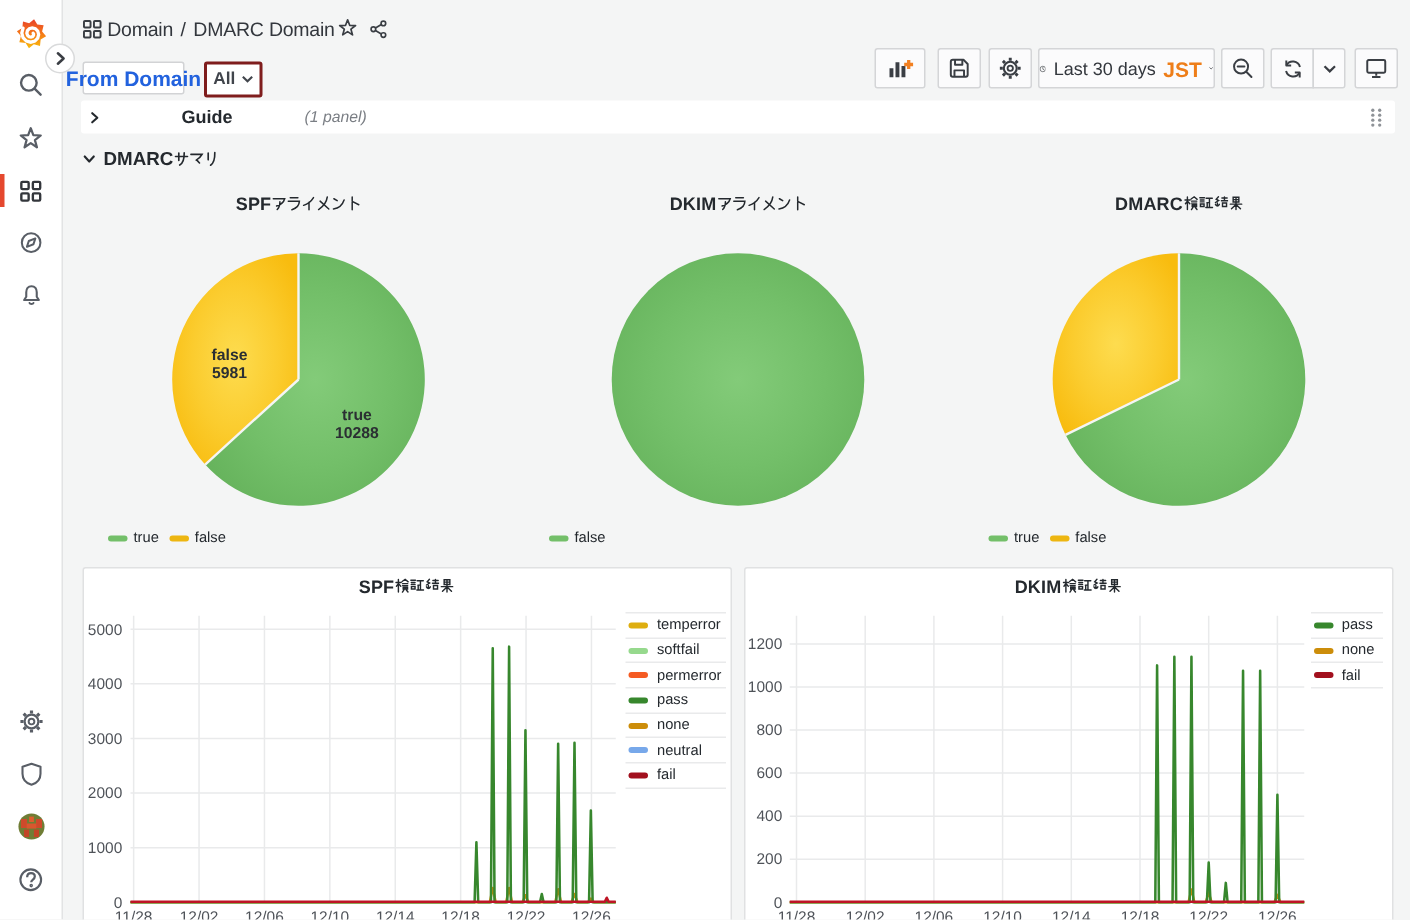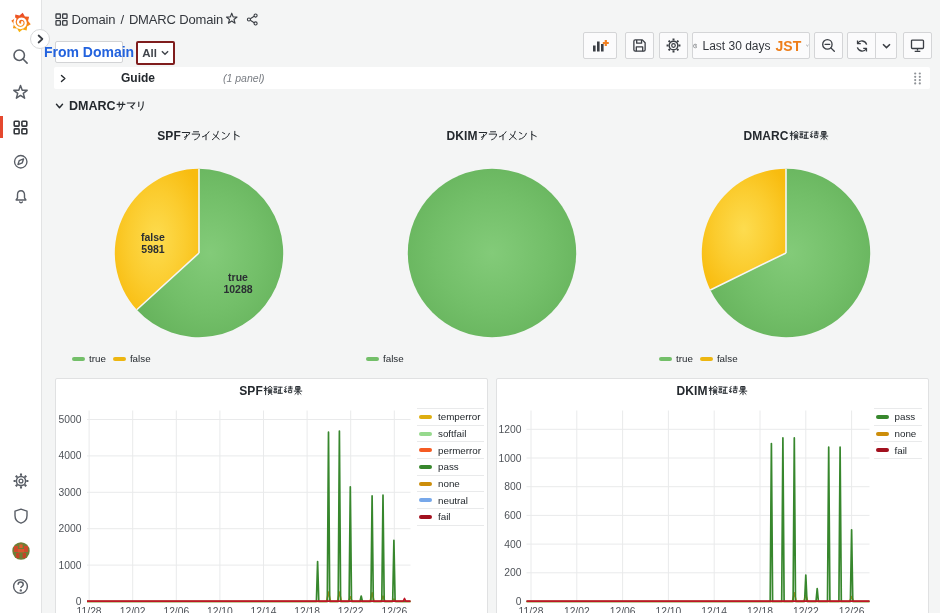--- a/index.html
+++ b/index.html
@@ -255,21 +255,21 @@
  <svg width="8" height="5.5" viewBox="0 0 9 6" fill="none" stroke="#41454C" stroke-width="1.6">
       <path d="M1 1.2 L4.5 4.6 L8 1.2"></path>
     </svg>
 </div>
 
 <div id="rowguide" class="abs">
  <svg style="margin-left:5px" width="8" height="9" viewBox="0 0 9 10" fill="none" stroke="#24292E" stroke-width="1.6" stroke-linecap="round" stroke-linejoin="round">
       <path d="M2.8 1.6 L6.6 5 L2.8 8.4"></path>
     </svg>
  <span style="margin-left:6px;font-size:12px;font-weight:bold;color:#24292E;">Guide</span>
- <span style="margin-left:20px;font-size:10.5px;font-style:italic;color:#7A7E84;">(1 panel)</span>
+ <span style="margin-left:0;font-size:10.5px;font-style:italic;color:#7A7E84;">(1 panel)</span>
  <svg style="position:absolute;right:8px;top:5px" width="9" height="13" viewBox="0 0 9 13" fill="#8E9297">
   <circle cx="2.2" cy="1.5" r="1.1"></circle>
       <circle cx="6.8" cy="1.5" r="1.1"></circle>
   <circle cx="2.2" cy="4.8" r="1.1"></circle>
       <circle cx="6.8" cy="4.8" r="1.1"></circle>
   <circle cx="2.2" cy="8.1" r="1.1"></circle>
       <circle cx="6.8" cy="8.1" r="1.1"></circle>
   <circle cx="2.2" cy="11.4" r="1.1"></circle>
       <circle cx="6.8" cy="11.4" r="1.1"></circle>
  </svg>

